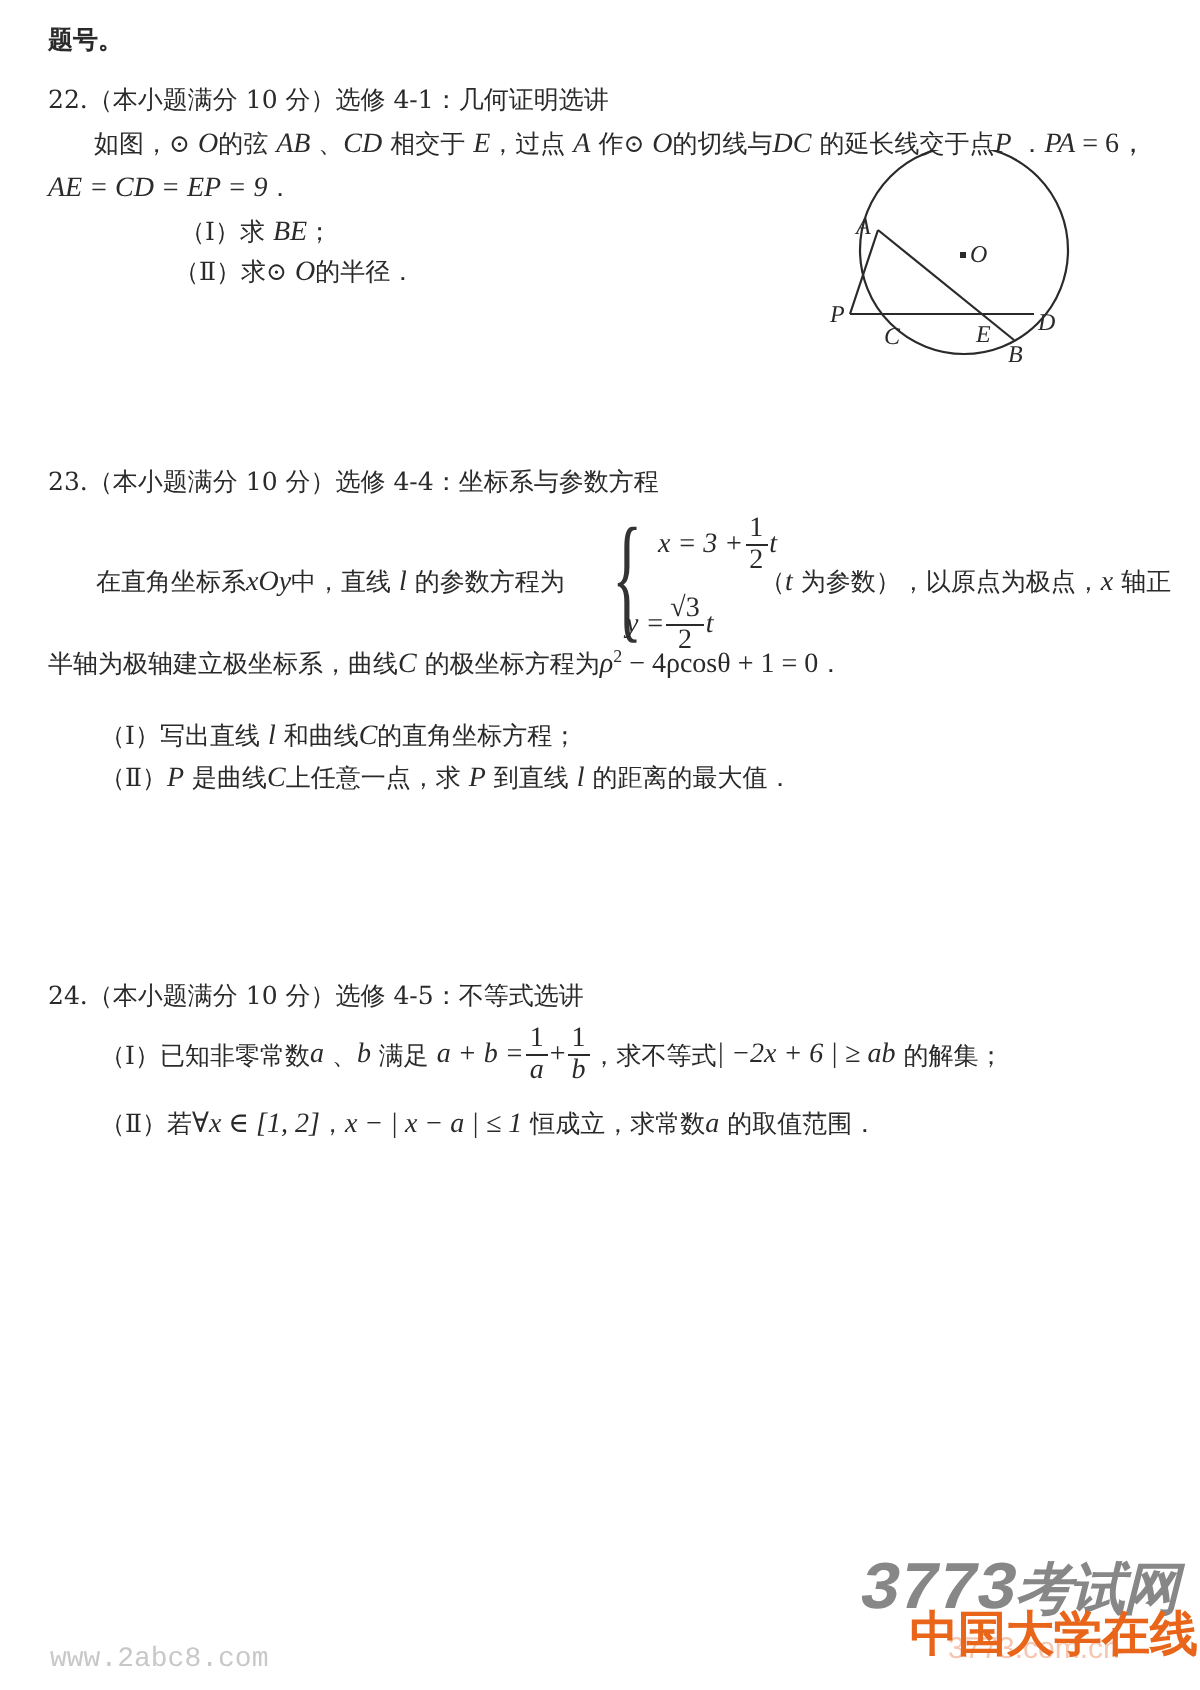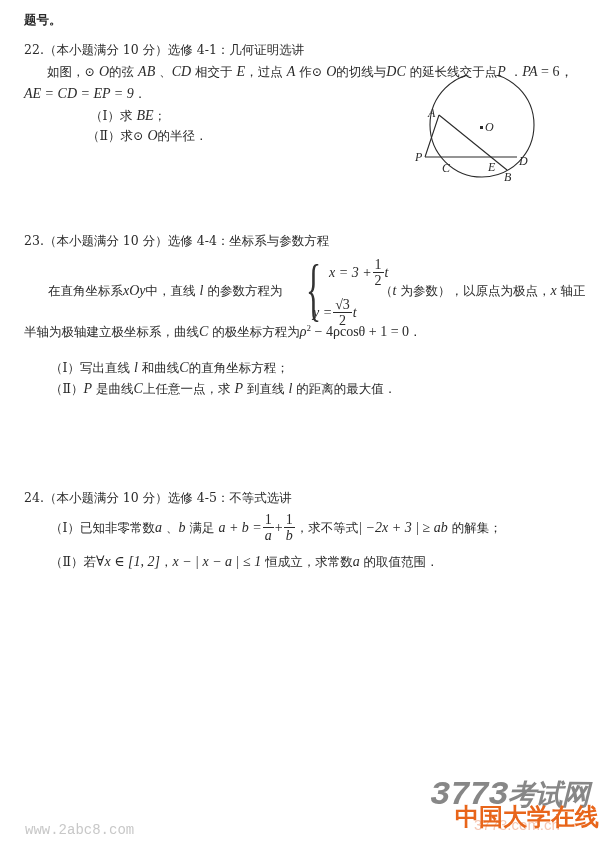--- a/index.html
+++ b/index.html
@@ -124,21 +124,21 @@
     <span>（Ⅰ）已知非零常数</span><span class="m">a</span>&nbsp;<span>、</span><span class="m">b</span>&nbsp;<span>满足</span>&nbsp;<span class="m">a + b =</span>
     <span class="frac">
         <span class="num">1</span>
         <span class="den i">a</span>
       </span>
     <span class="mu">+</span>
     <span class="frac">
         <span class="num">1</span>
         <span class="den i">b</span>
       </span>
-    <span>，求不等式</span><span class="m">| −2x + 3 | ≥ ab</span>&nbsp;<span>的解集；</span>
+    <span>，求不等式</span><span class="m">| −2x + 6 | ≥ ab</span>&nbsp;<span>的解集；</span>
   </div>
 
   <div class="abs t" style="left:50px; top:554px;">
     <span>（Ⅱ）若</span><span class="m">∀x ∈ [1, 2]</span><span>，</span><span class="m">x − | x − a | ≤ 1</span>&nbsp;<span>恒成立，求常数</span><span class="m">a</span>&nbsp;<span>的取值范围．</span>
   </div>
 </div>
 
 <div class="abs" style="left:430px; top:776px;">
   <span class="wm-3773">3773</span><span class="wm-3773" style="font-size:28px;">考试网</span>
 </div>

